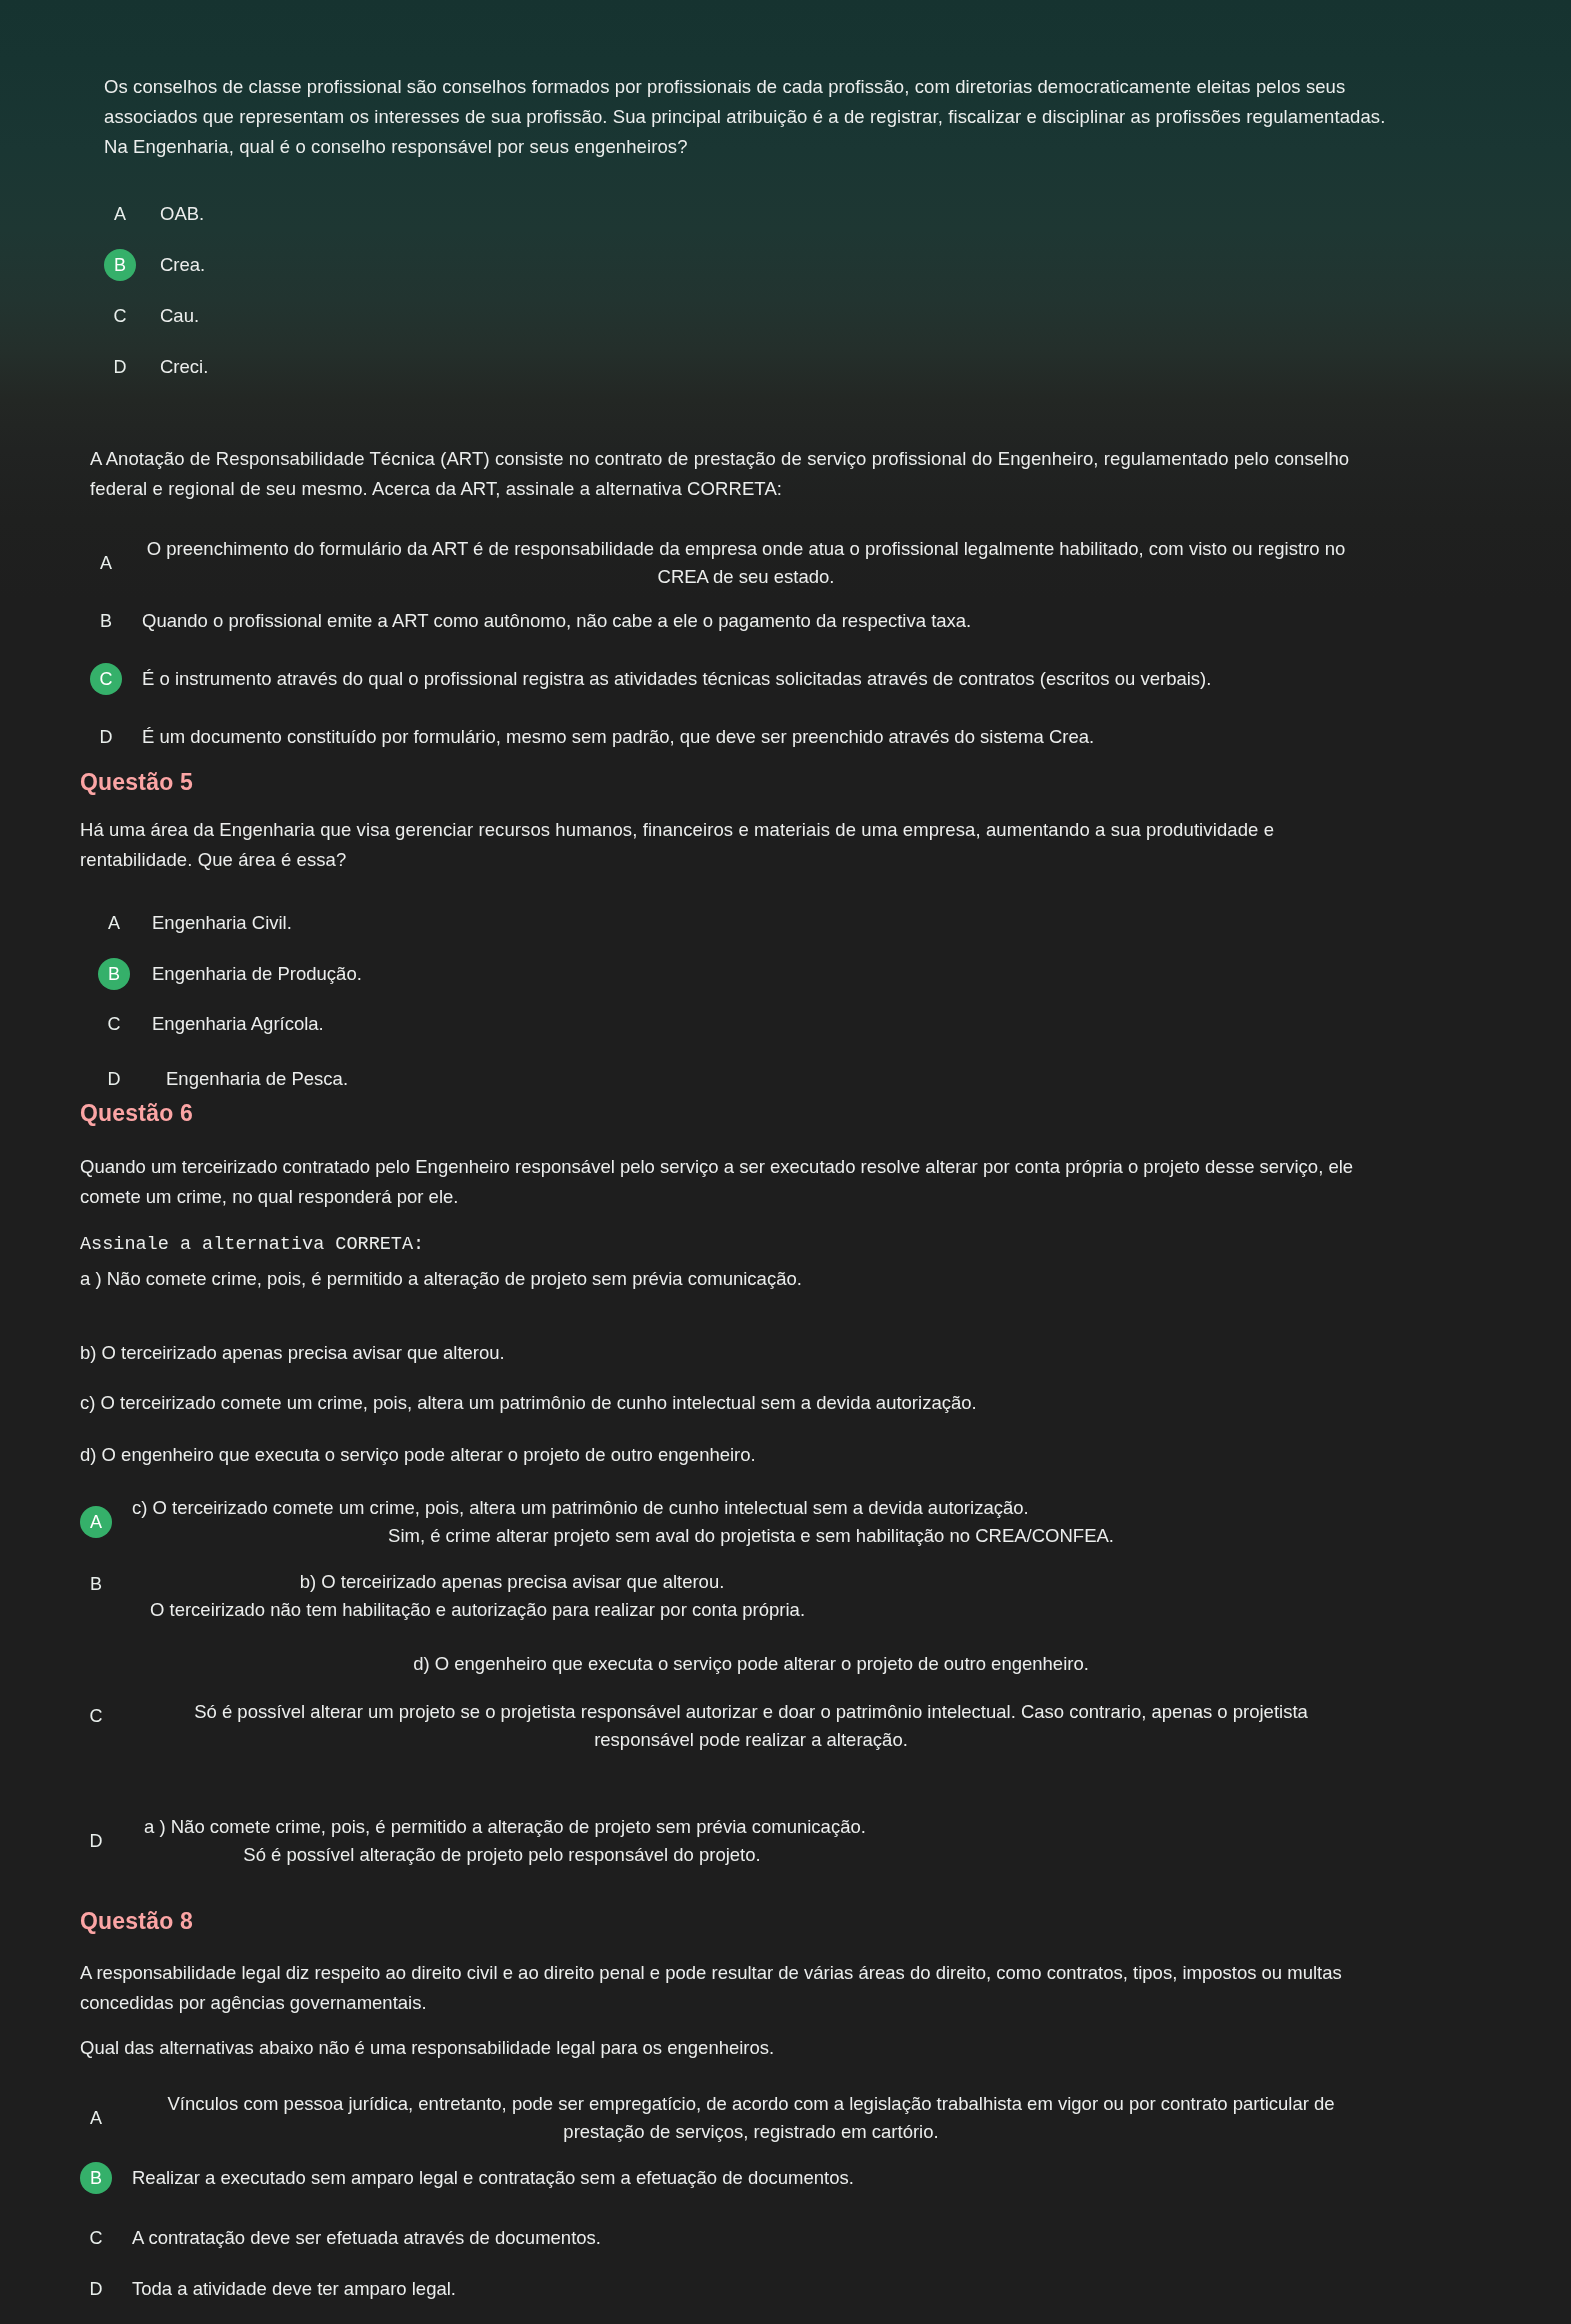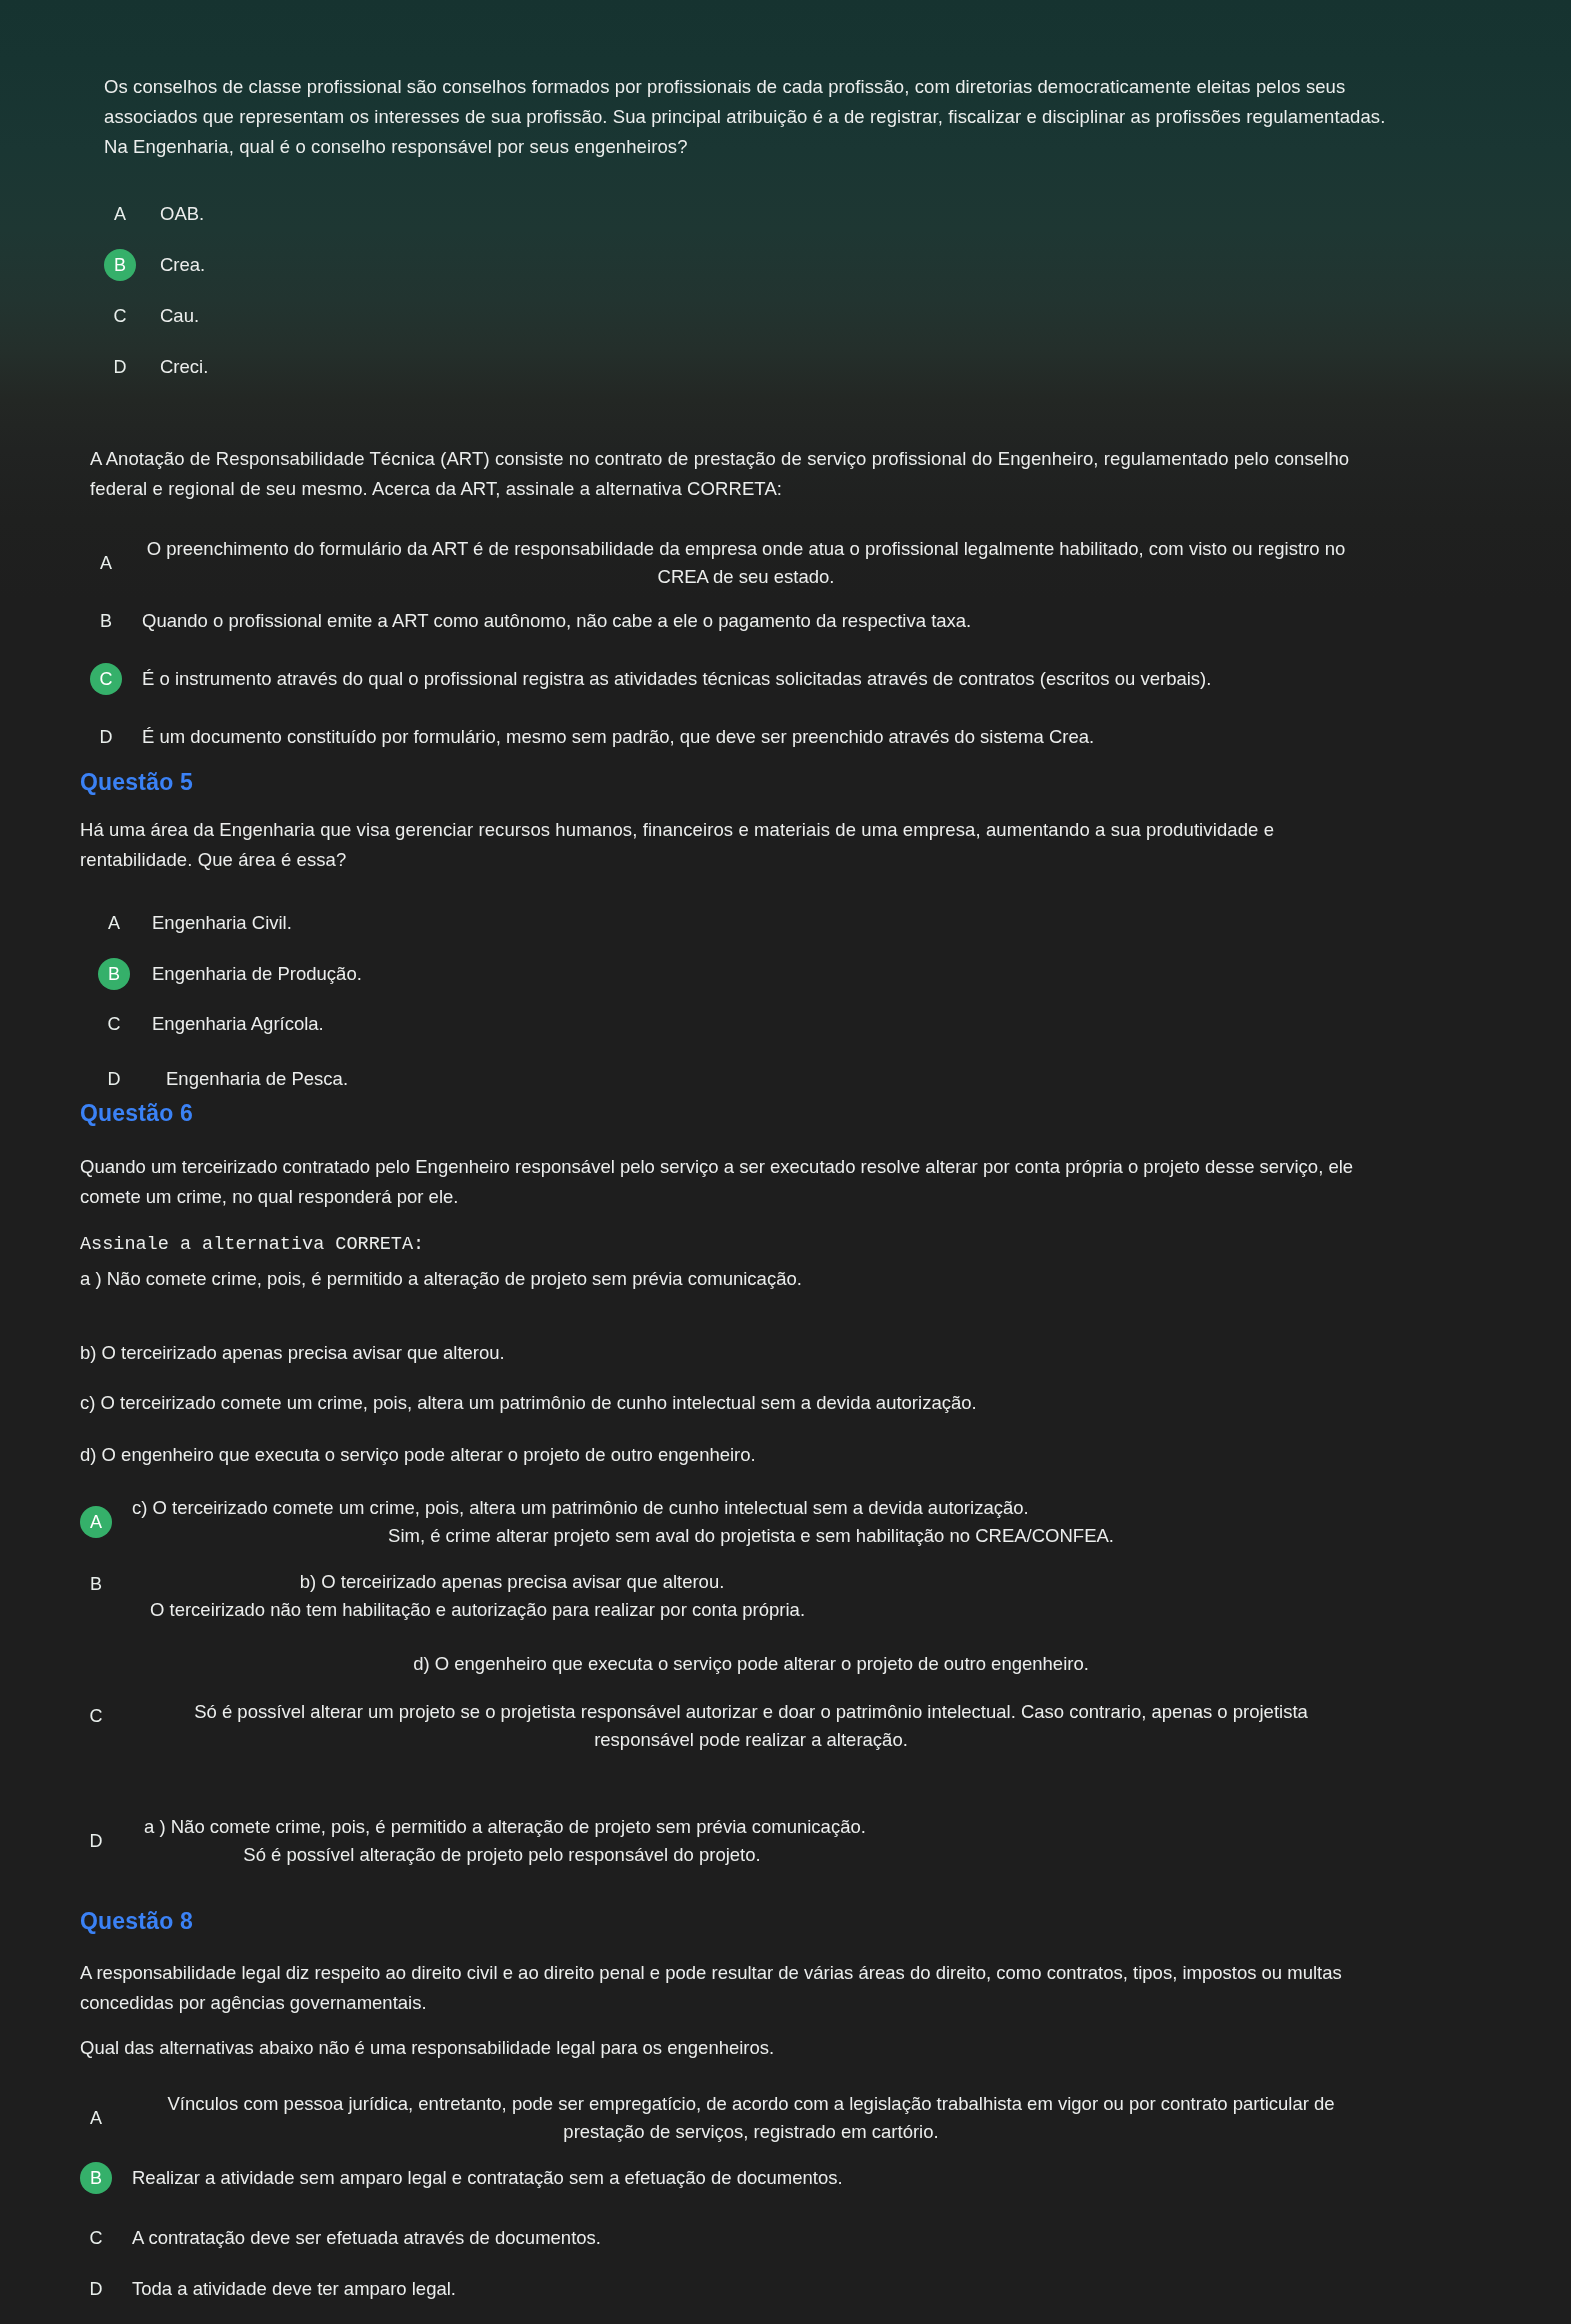--- a/index.html
+++ b/index.html
@@ -46,21 +46,21 @@
   .stem {
     font-size:18.5px;
     line-height:1.62;
     font-weight:400;
     color:#eceeed;
     letter-spacing:.1px;
   }
   .q-title {
     font-size:23px;
     font-weight:700;
-    color:#3b82f6;
+    color:#fca5a5;
     letter-spacing:.2px;
   }
   .para {
     font-size:18.5px;
     line-height:1.6;
     color:#eceeed;
   }
 
   
   .opt {
@@ -229,21 +229,21 @@
 
   <div class="abs para" style="left:80px; top:2033px; width:1290px;">Qual das alternativas abaixo não é uma responsabilidade legal para os engenheiros.</div>
 
   <div class="abs opt" style="left:80px; top:2090px; width:1290px; align-items:center;">
     <div class="opt-badge">A</div>
     <div class="opt-text center" style="margin-left:20px; flex:1;">Vínculos com pessoa jurídica, entretanto, pode ser empregatício, de acordo com a legislação trabalhista em vigor ou por contrato particular de prestação de serviços, registrado em cartório.</div>
   </div>
 
   <div class="abs opt" style="left:80px; top:2162px; width:1290px;">
     <div class="opt-badge sel">B</div>
-    <div class="opt-text left" style="margin-left:20px;">Realizar a  atividade sem amparo legal e contratação sem a efetuação de documentos.</div>
+    <div class="opt-text left" style="margin-left:20px;">Realizar a  executado sem amparo legal e contratação sem a efetuação de documentos.</div>
   </div>
 
   <div class="abs opt" style="left:80px; top:2222px; width:1290px;">
     <div class="opt-badge">C</div>
     <div class="opt-text left" style="margin-left:20px;">A contratação deve ser efetuada através de documentos.</div>
   </div>
 
   <div class="abs opt" style="left:80px; top:2273px; width:1290px;">
     <div class="opt-badge">D</div>
     <div class="opt-text left" style="margin-left:20px;">Toda a atividade deve ter amparo legal.</div>

